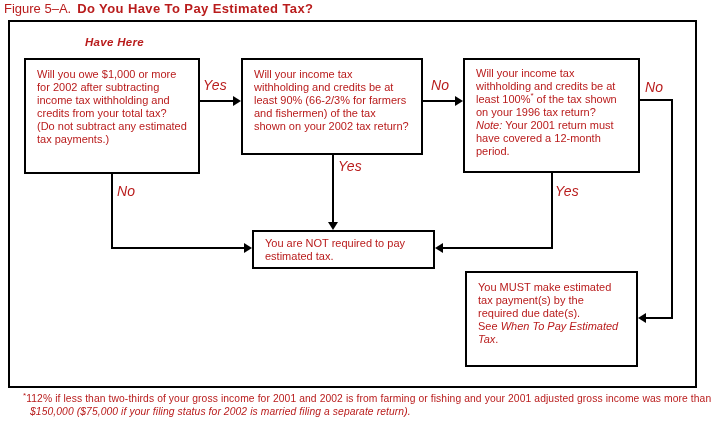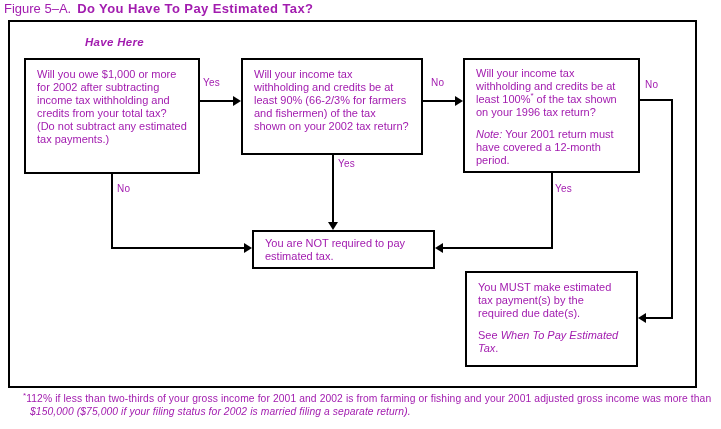--- a/index.html
+++ b/index.html
@@ -1,42 +1,42 @@
 <!DOCTYPE html>
 <html><head>
 <meta charset="utf-8">
 <style>
   html,body{margin:0;padding:0;background:#fff;}
   .page{
     position:relative;width:721px;height:429px;background:#ffffff;
-    font-family:"Liberation Sans",sans-serif;color:#a21caf;overflow:hidden;
+    font-family:"Liberation Sans",sans-serif;color:#b91c1c;overflow:hidden;
   }
   .fig-title{position:absolute;left:4px;top:1px;font-size:13px;white-space:nowrap;}
   .fig-title .fig-label{font-weight:normal;}
   .fig-title .fig-heading{font-weight:bold;margin-left:6px;letter-spacing:0.4px;}
   .outer-border{
     position:absolute;left:8px;top:20px;width:689px;height:368px;
     border:2px solid #000;box-sizing:border-box;background:transparent;
   }
   .start-here{
     position:absolute;left:85px;top:36px;font-size:11.5px;
     font-weight:bold;font-style:italic;letter-spacing:0.3px;
   }
   .fbox{
     position:absolute;border:2px solid #000;box-sizing:border-box;background:#fff;
     font-size:11px;line-height:13px;padding:8px 11px;
   }
   .fbox p{margin:0;}
-  .fbox p + p{margin-top:9px;}
+  .fbox p + p{}
   #box-q1{left:24px;top:58px;width:176px;height:116px;}
   #box-q2{left:241px;top:58px;width:182px;height:97px;}
   #box-q3{left:463px;top:58px;width:177px;height:115px;padding-top:7px;}
   #box-notreq{left:252px;top:230px;width:183px;height:39px;padding-top:5px;}
   #box-mustpay{left:465px;top:271px;width:173px;height:96px;}
-  .edge-label{position:absolute;font-size:10px;letter-spacing:0.2px;}
+  .edge-label{position:absolute;font-size:14px;font-style:italic;letter-spacing:0.2px;}
   #lbl-q1-yes{left:203px;top:77px;}
   #lbl-q2-no{left:431px;top:77px;}
   #lbl-q2-yes{left:338px;top:158px;}
   #lbl-q1-no{left:117px;top:183px;}
   #lbl-q3-yes{left:555px;top:183px;}
   #lbl-q3-no{left:645px;top:79px;}
   sup{font-size:8px;line-height:0;vertical-align:super;}
   .note-label, .see-italic{font-style:italic;}
   .connectors{position:absolute;left:0;top:0;pointer-events:none;}
   .connectors polyline{fill:none;stroke:#000;stroke-width:2;}

